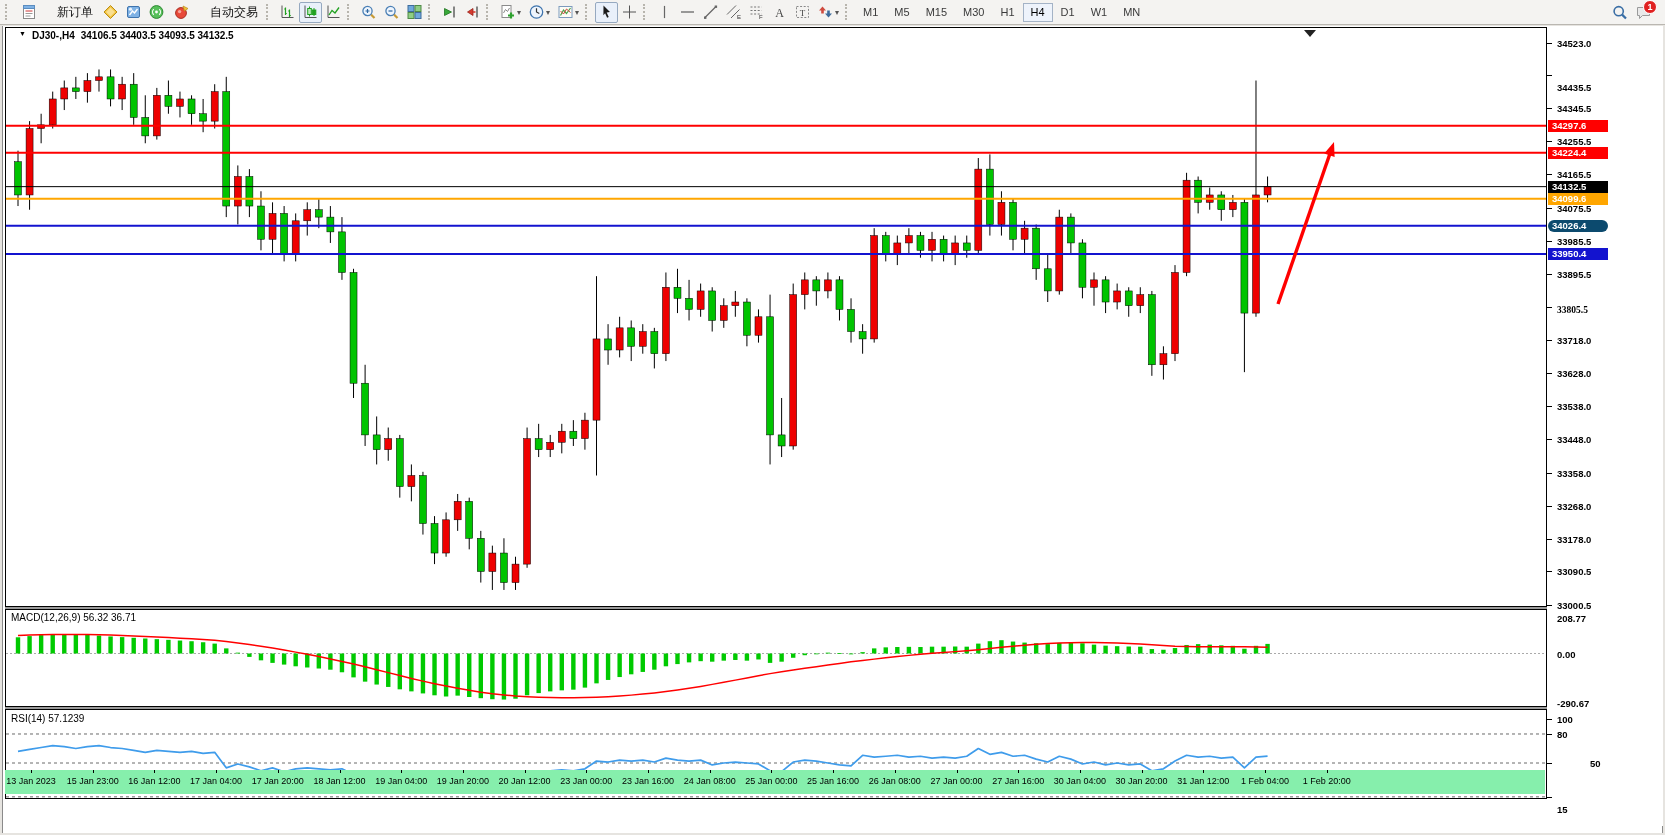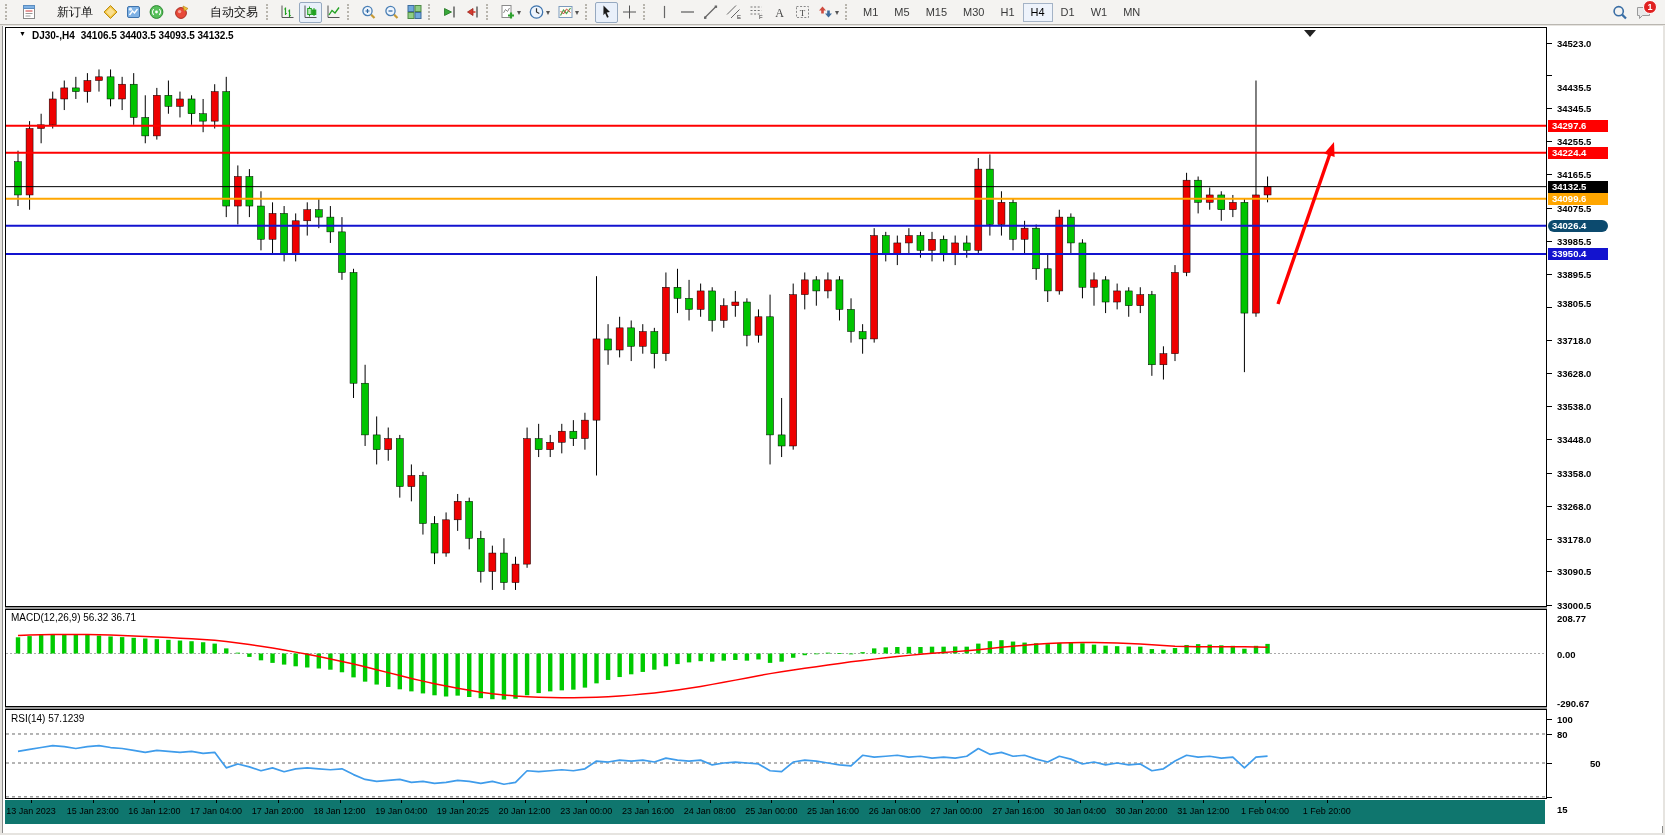--- a/index.html
+++ b/index.html
@@ -19,21 +19,21 @@
   .chartwin{position:absolute;left:2px;top:26px;width:1661px;height:807px;background:#fff;border-left:1px solid #8a8a8a;border-right:1px solid #8a8a8a;box-sizing:border-box}
   .panel{position:absolute;left:2px;width:1540px;background:#fff;border:1px solid #000}
   .sep{position:absolute;left:2px;width:1542px;height:2px;background:#9a9a9a}
   .chart-header{position:absolute;left:16px;top:4px;font-size:10px;font-weight:700;color:#000;z-index:5;display:flex;gap:6px;align-items:flex-start}
   .chart-header .tri{font-size:7px;font-weight:400}
   .ind-label{position:absolute;left:8px;font-size:10px;color:#000;z-index:5}
   .axis-col{position:absolute;left:1544px;top:0;width:116px;height:800px;background:#fff}
   .tick-dash{position:absolute;left:0;width:5px;height:1px;background:#000}
   .tick-label{position:absolute;left:10px;font-size:9.5px;font-weight:700;color:#000;white-space:nowrap}
   .price-badge{position:absolute;left:1px;width:60px;height:12px;color:#fff;font-size:9.5px;font-weight:700;line-height:12px;padding-left:4px;box-sizing:border-box;white-space:nowrap}
-  .time-axis{position:absolute;left:2px;top:774px;width:1540px;height:24px;background:#0f766e;overflow:hidden}
+  .time-axis{position:absolute;left:2px;top:744px;width:1540px;height:24px;background:#86efac;overflow:hidden}
   .time-label{position:absolute;top:6px;width:70px;margin-left:-35px;text-align:center;font-size:9px;color:#000;white-space:nowrap}
   .time-tick{position:absolute;top:0;width:1px;height:3px;background:#000}
 </style>
 </head>
 <body>
 
 <div class="toolbar">
   <span class="grip"></span>
   <button class="tb-btn labeled">
     <svg width="16" height="16" viewBox="0 0 16 16">
@@ -622,21 +622,21 @@
       <div class="time-label" style="left: 149.4px;">16 Jan 12:00</div>
       <div class="time-tick" style="left: 211.1px;"></div>
       <div class="time-label" style="left: 211.1px;">17 Jan 04:00</div>
       <div class="time-tick" style="left: 272.8px;"></div>
       <div class="time-label" style="left: 272.8px;">17 Jan 20:00</div>
       <div class="time-tick" style="left: 334.5px;"></div>
       <div class="time-label" style="left: 334.5px;">18 Jan 12:00</div>
       <div class="time-tick" style="left: 396.2px;"></div>
       <div class="time-label" style="left: 396.2px;">19 Jan 04:00</div>
       <div class="time-tick" style="left: 457.9px;"></div>
-      <div class="time-label" style="left: 457.9px;">19 Jan 20:25</div>
+      <div class="time-label" style="left: 457.9px;">19 Jan 20:00</div>
       <div class="time-tick" style="left: 519.6px;"></div>
       <div class="time-label" style="left: 519.6px;">20 Jan 12:00</div>
       <div class="time-tick" style="left: 581.3px;"></div>
       <div class="time-label" style="left: 581.3px;">23 Jan 00:00</div>
       <div class="time-tick" style="left: 643px;"></div>
       <div class="time-label" style="left: 643px;">23 Jan 16:00</div>
       <div class="time-tick" style="left: 704.7px;"></div>
       <div class="time-label" style="left: 704.7px;">24 Jan 08:00</div>
       <div class="time-tick" style="left: 766.4px;"></div>
       <div class="time-label" style="left: 766.4px;">25 Jan 00:00</div>
@@ -670,21 +670,21 @@
       <div class="tick-label" style="top: 110.248px;">34255.5</div>
       <div class="tick-dash" style="position: absolute; left: 0px; top: 148.471px; width: 5px; height: 1px; background: rgb(0, 0, 0);"></div>
       <div class="tick-label" style="top: 143.471px;">34165.5</div>
       <div class="tick-dash" style="position: absolute; left: 0px; top: 181.695px; width: 5px; height: 1px; background: rgb(0, 0, 0);"></div>
       <div class="tick-label" style="top: 176.695px;">34075.5</div>
       <div class="tick-dash" style="position: absolute; left: 0px; top: 214.918px; width: 5px; height: 1px; background: rgb(0, 0, 0);"></div>
       <div class="tick-label" style="top: 209.918px;">33985.5</div>
       <div class="tick-dash" style="position: absolute; left: 0px; top: 248.142px; width: 5px; height: 1px; background: rgb(0, 0, 0);"></div>
       <div class="tick-label" style="top: 243.142px;">33895.5</div>
       <div class="tick-dash" style="position: absolute; left: 0px; top: 281.365px; width: 5px; height: 1px; background: rgb(0, 0, 0);"></div>
-      <div class="tick-label" style="top: 272px;">33805.5</div>
+      <div class="tick-label" style="top: 279px; font-family: Liberation Serif, serif;">33805.5</div>
       <div class="tick-dash" style="position: absolute; left: 0px; top: 313.666px; width: 5px; height: 1px; background: rgb(0, 0, 0);"></div>
       <div class="tick-label" style="top: 308.666px;">33718.0</div>
       <div class="tick-dash" style="position: absolute; left: 0px; top: 346.889px; width: 5px; height: 1px; background: rgb(0, 0, 0);"></div>
       <div class="tick-label" style="top: 341.889px;">33628.0</div>
       <div class="tick-dash" style="position: absolute; left: 0px; top: 380.113px; width: 5px; height: 1px; background: rgb(0, 0, 0);"></div>
       <div class="tick-label" style="top: 375.113px;">33538.0</div>
       <div class="tick-dash" style="position: absolute; left: 0px; top: 413.336px; width: 5px; height: 1px; background: rgb(0, 0, 0);"></div>
       <div class="tick-label" style="top: 408.336px;">33448.0</div>
       <div class="tick-dash" style="position: absolute; left: 0px; top: 446.56px; width: 5px; height: 1px; background: rgb(0, 0, 0);"></div>
       <div class="tick-label" style="top: 441.56px;">33358.0</div>

